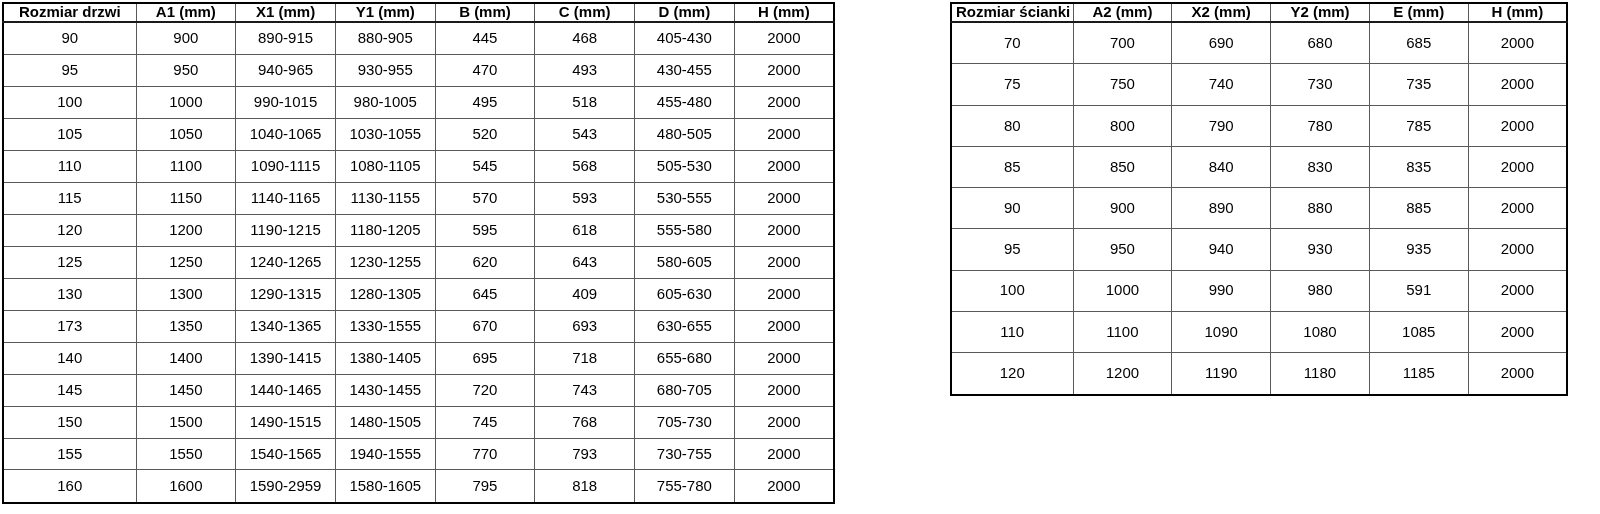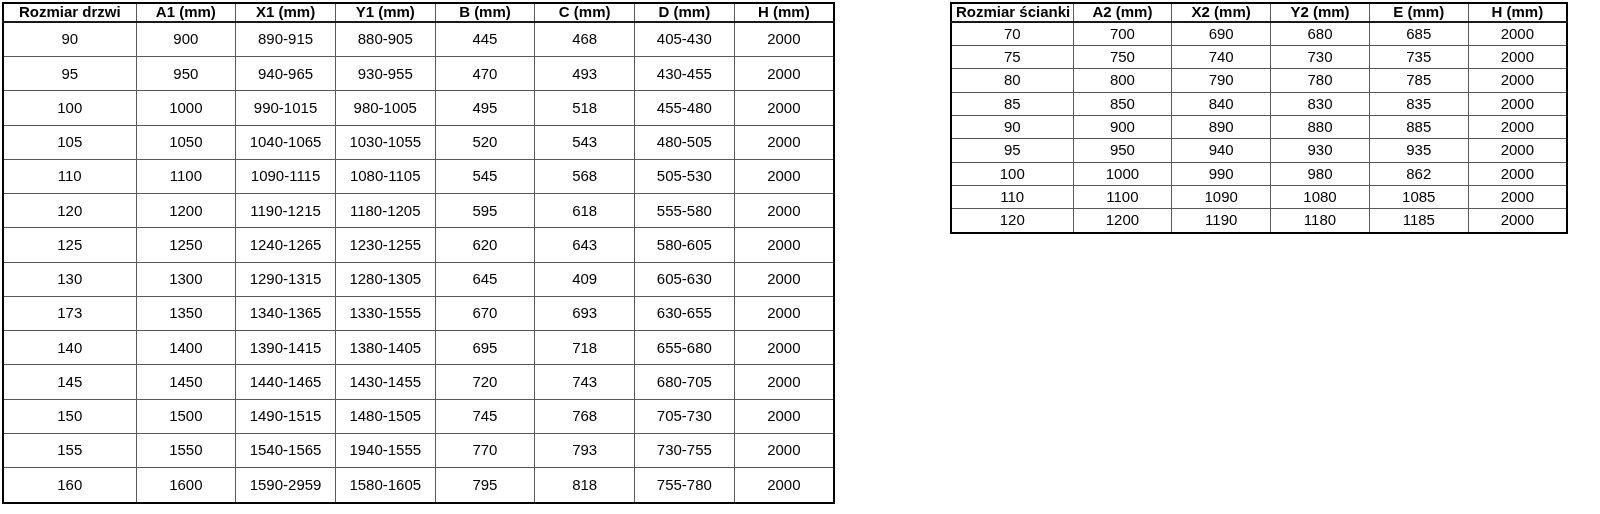--- a/index.html
+++ b/index.html
@@ -25,21 +25,21 @@
   table.door-table {
     left: 2px;
     top: 2px;
     width: 833px;
     height: 502px;
   }
   table.wall-table {
     left: 950px;
     top: 2px;
     width: 618px;
-    height: 232px;
+    height: 394px;
   }
   .spec-table th,
   .spec-table td {
     border: 1px solid #595959;
     text-align: center;
     vertical-align: middle;
     padding: 0 4px;
     font-size: 15px;
     line-height: 1.1;
     color: #000000;
@@ -125,20 +125,30 @@
           <td>110</td>
           <td>1100</td>
           <td>1090-1115</td>
           <td>1080-1105</td>
           <td>545</td>
           <td>568</td>
           <td>505-530</td>
           <td>2000</td>
         </tr>
         <tr>
+          <td>115</td>
+          <td>1150</td>
+          <td>1140-1165</td>
+          <td>1130-1155</td>
+          <td>570</td>
+          <td>593</td>
+          <td>530-555</td>
+          <td>2000</td>
+        </tr>
+        <tr>
           <td>120</td>
           <td>1200</td>
           <td>1190-1215</td>
           <td>1180-1205</td>
           <td>595</td>
           <td>618</td>
           <td>555-580</td>
           <td>2000</td>
         </tr>
         <tr>
@@ -289,21 +299,21 @@
           <td>940</td>
           <td>930</td>
           <td>935</td>
           <td>2000</td>
         </tr>
         <tr>
           <td>100</td>
           <td>1000</td>
           <td>990</td>
           <td>980</td>
-          <td>862</td>
+          <td>591</td>
           <td>2000</td>
         </tr>
         <tr>
           <td>110</td>
           <td>1100</td>
           <td>1090</td>
           <td>1080</td>
           <td>1085</td>
           <td>2000</td>
         </tr>

